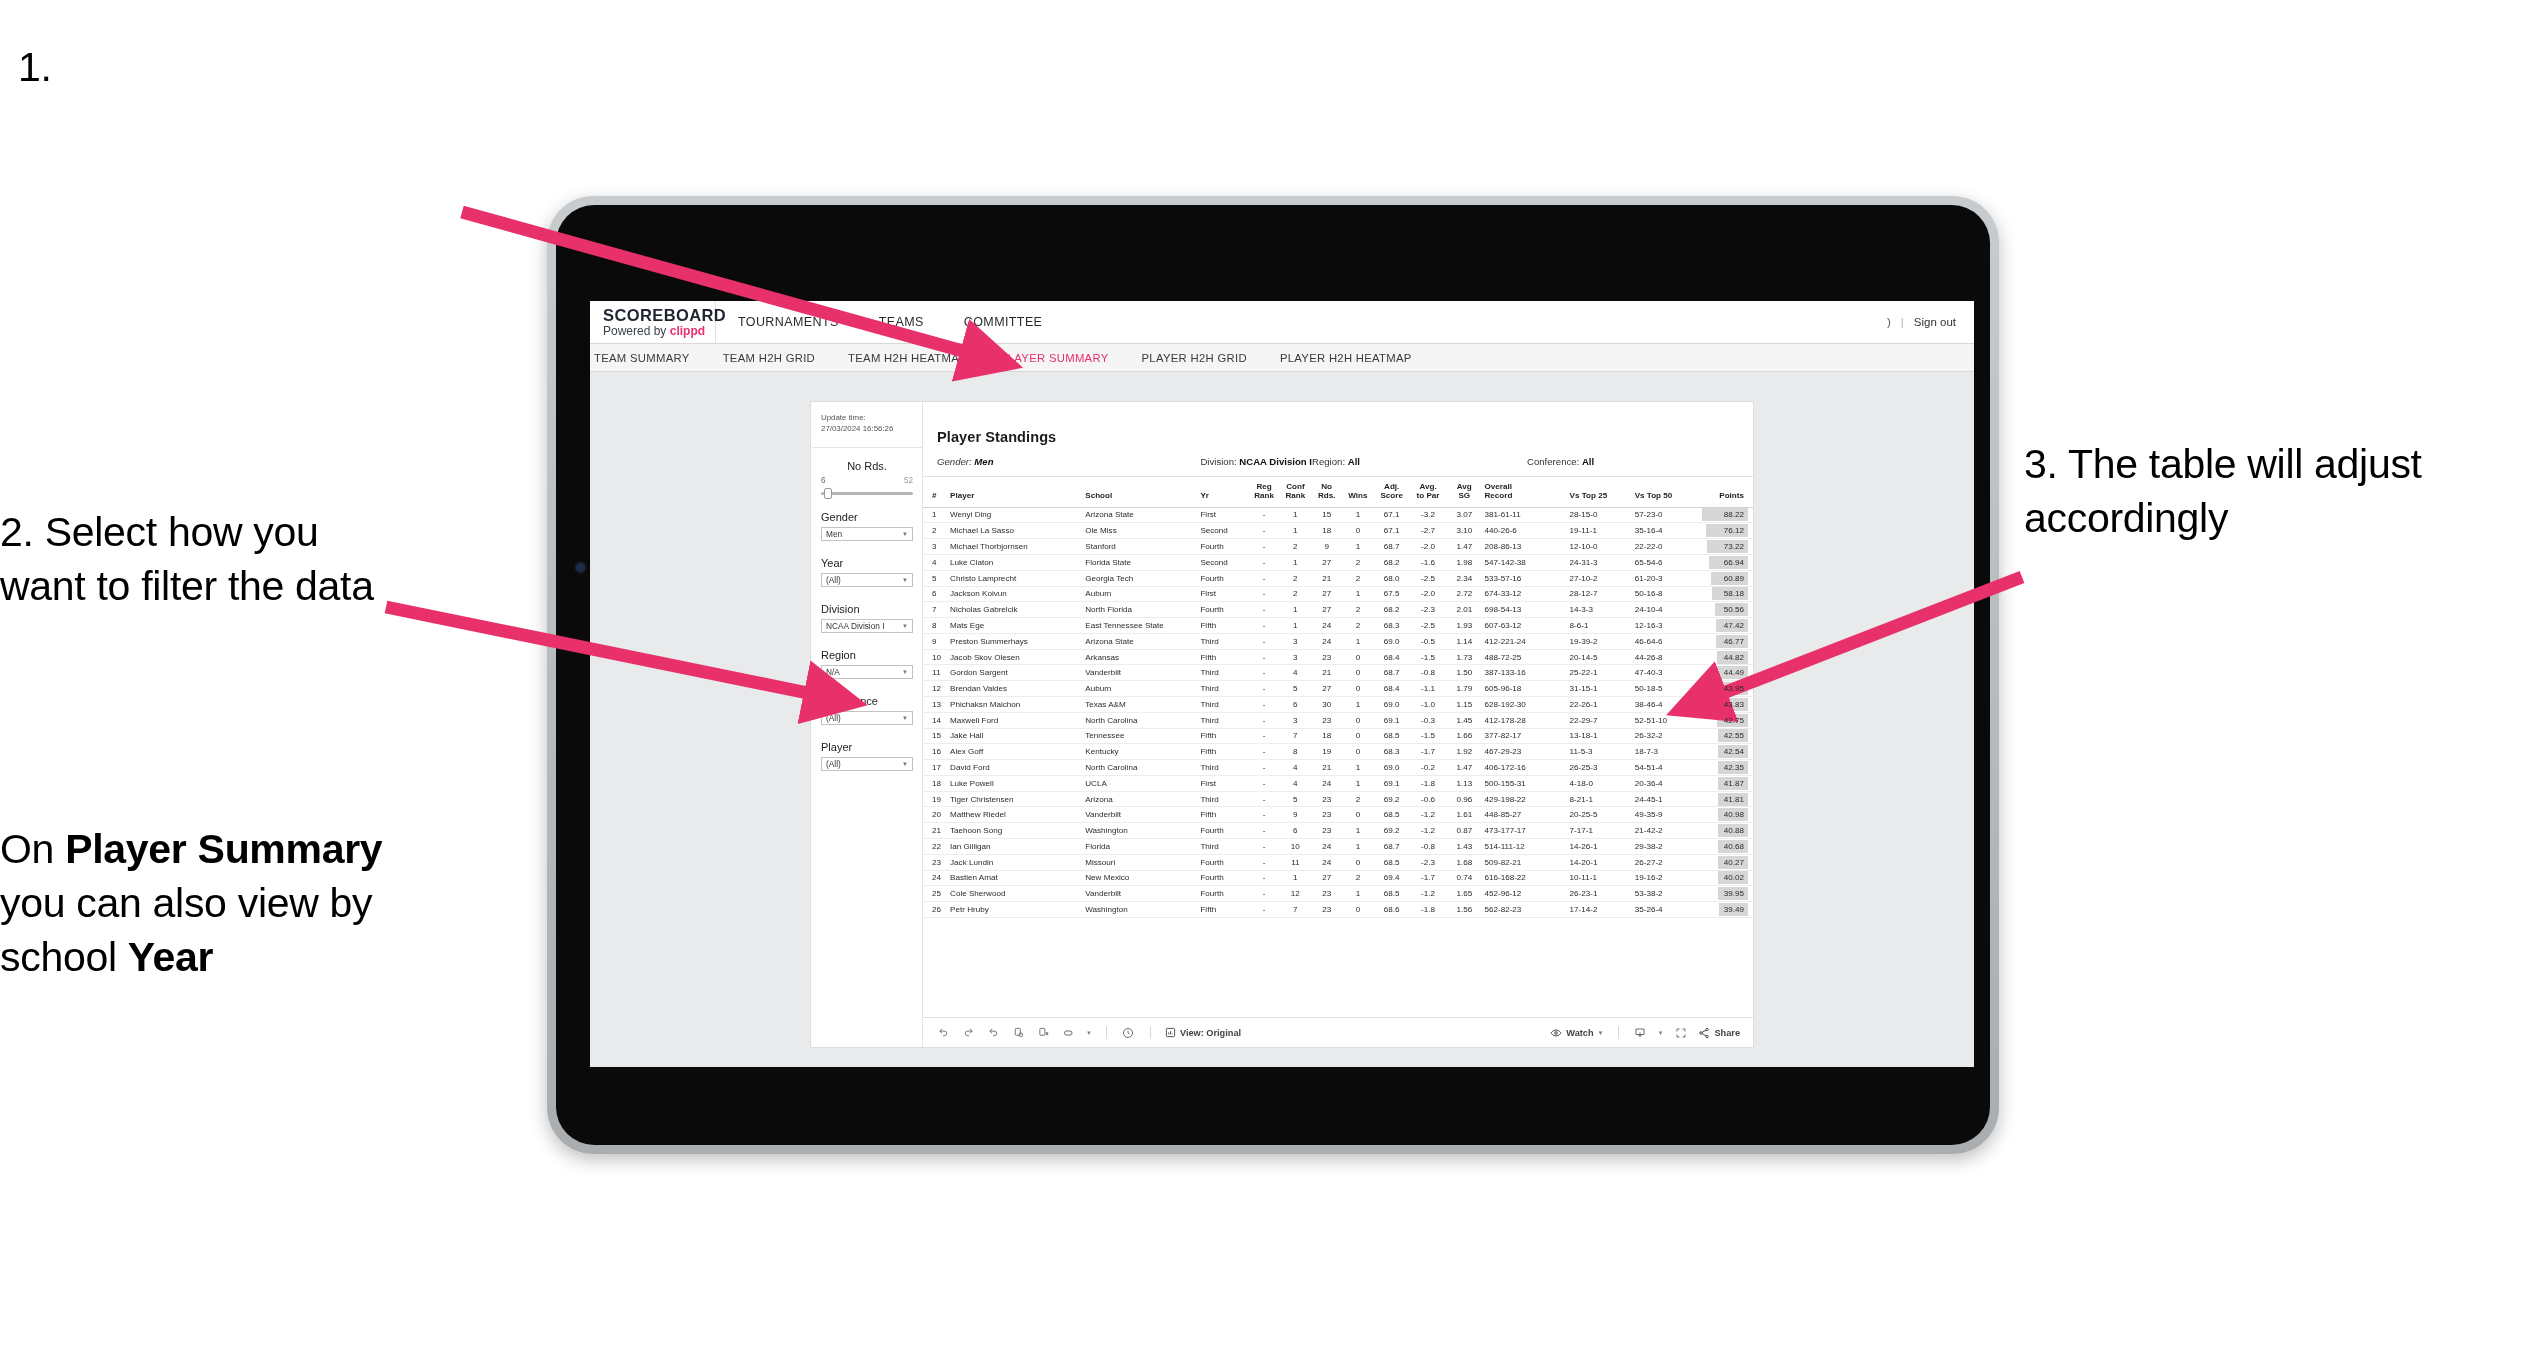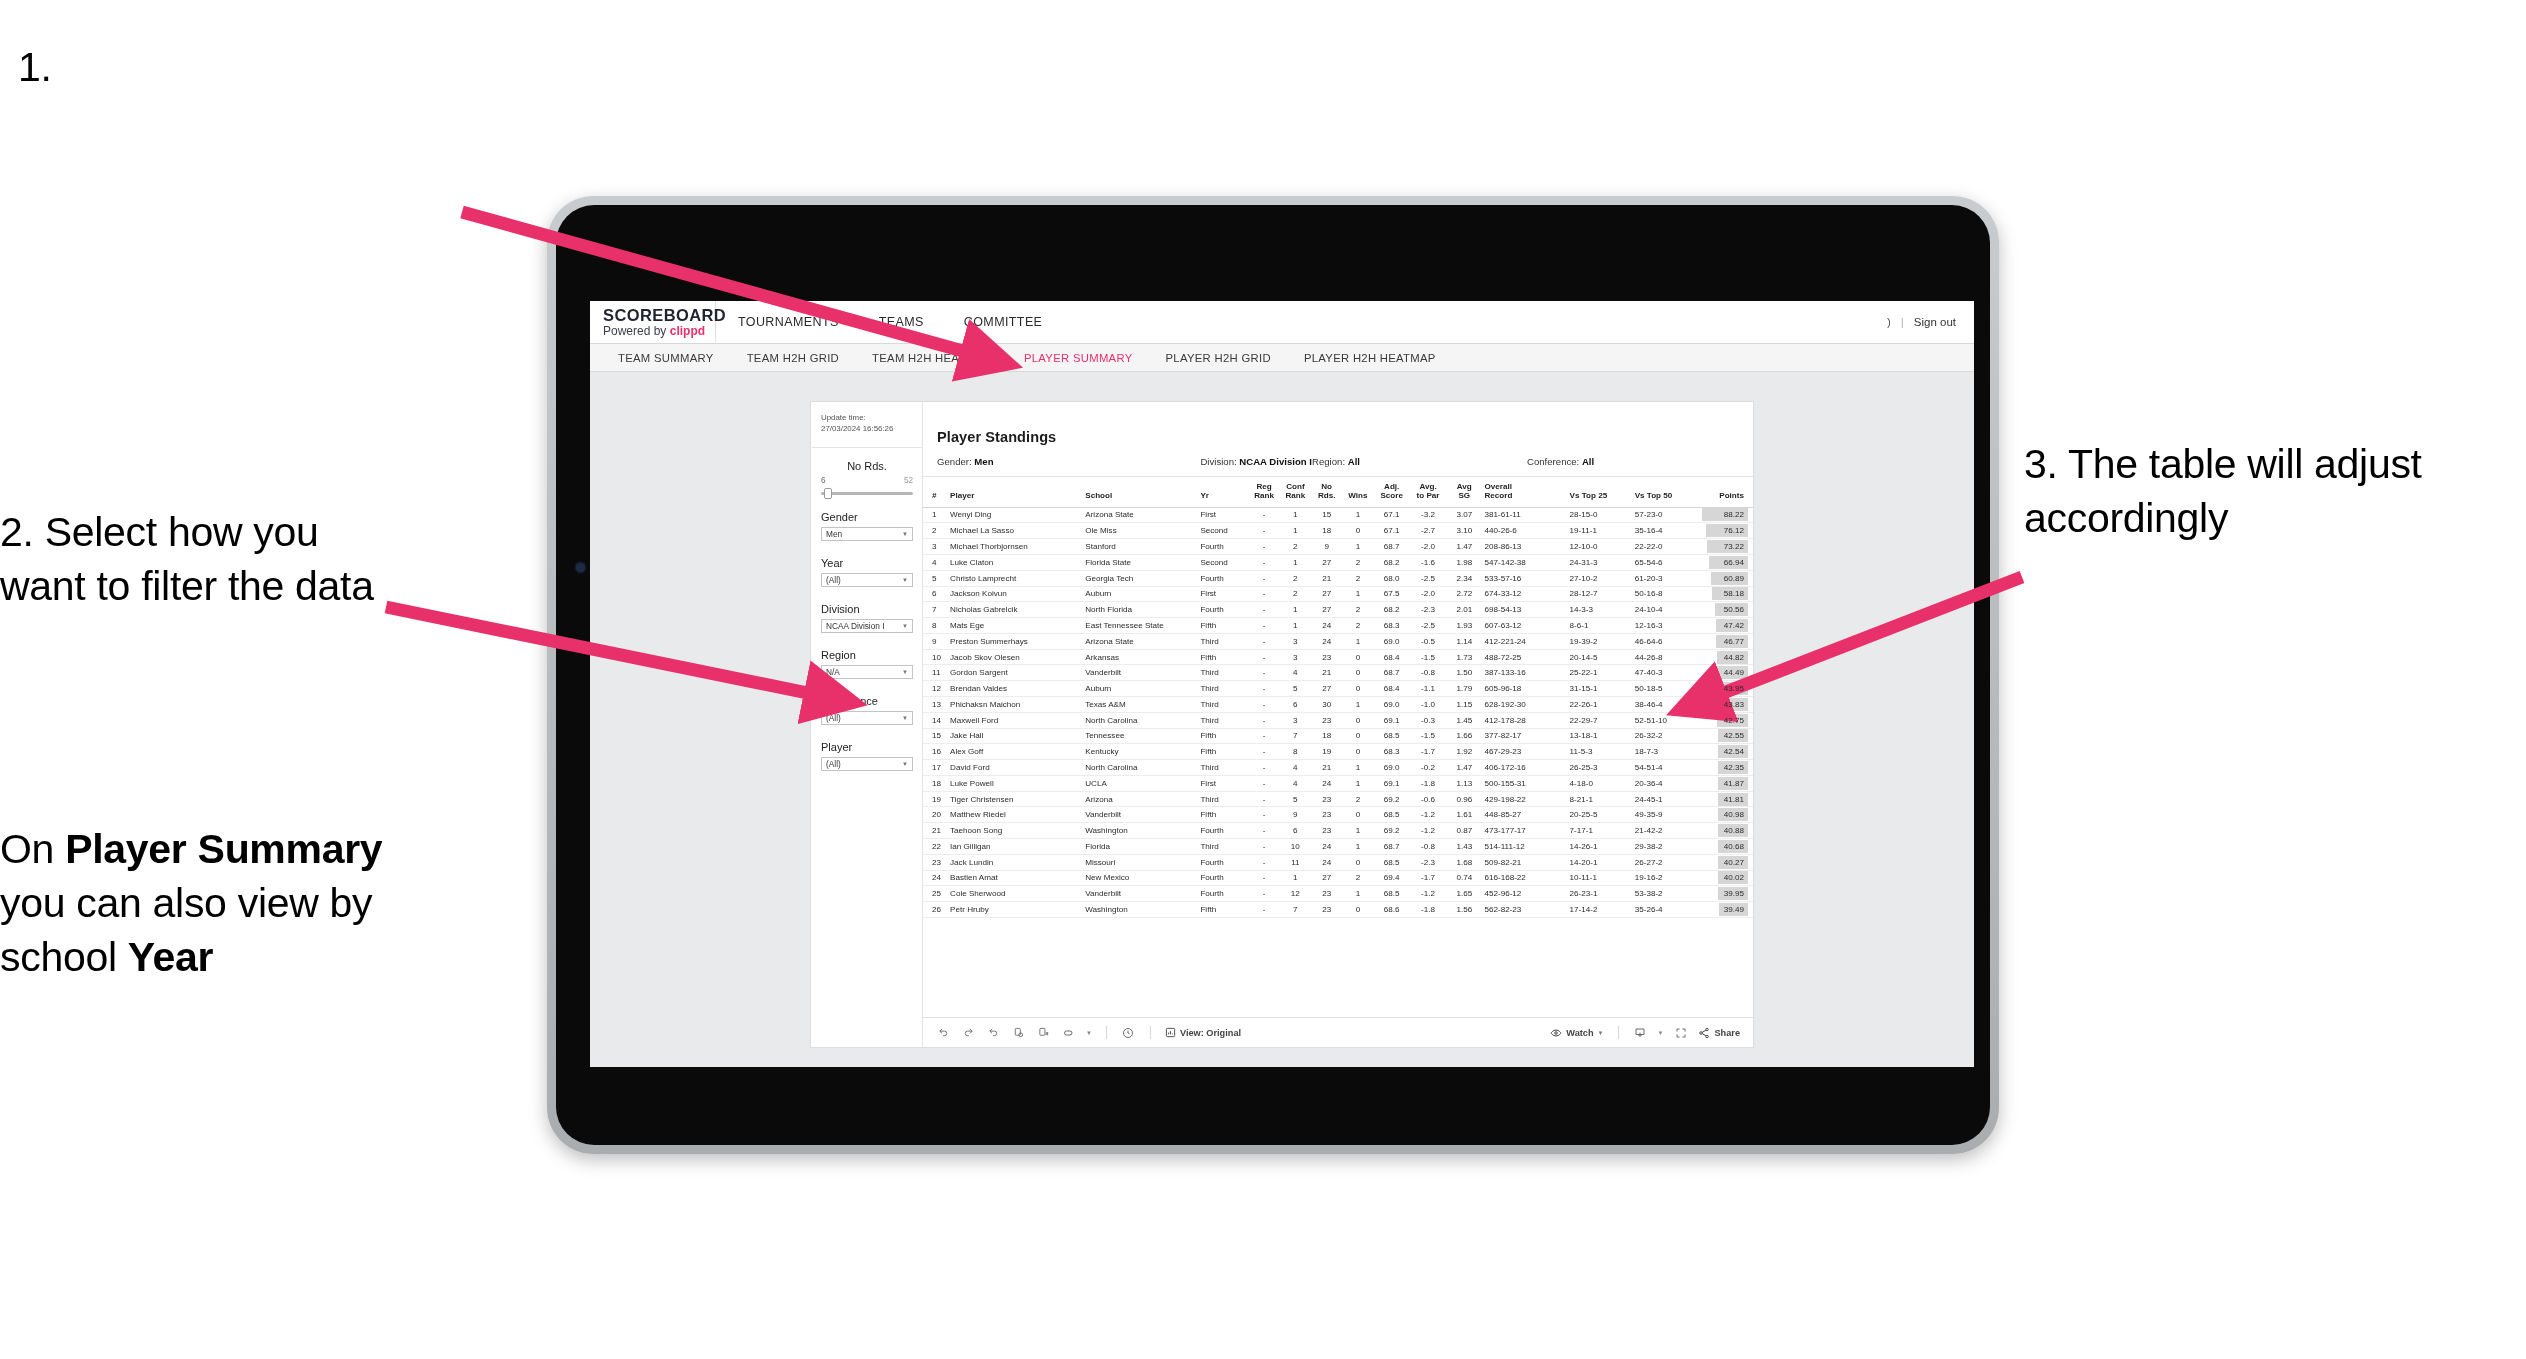--- a/index.html
+++ b/index.html
@@ -111,21 +111,21 @@
     padding-right:18px; font-size:11.5px; color:#333;
   }
   #header-right .sep { color:#b0b0b0; }
   #acct-partial { color:#555; font-size:11.5px; }
 
   
   #sub-nav {
     height:28px; background:#f5f5f5;
     border-bottom:1px solid #d8d8d8;
     display:flex; align-items:center;
-    padding-left:28px; gap:33px;
+    padding-left:4px; gap:33px;
   }
   .sub-nav-item {
     font-size:11.3px; color:#3a3a3a; letter-spacing:0.3px;
     cursor:pointer; white-space:nowrap;
   }
   .sub-nav-item.active { color:#e8306b; }
 
   
   #viz-area {
     position:relative; width:100%;
@@ -173,21 +173,21 @@
   
   #content { flex:1; display:flex; flex-direction:column; min-width:0; }
   #content-head { padding:27px 0 0 14px; }
   #viz-title { font-size:14.5px; font-weight:700; color:#1c1c1c; letter-spacing:0.1px; }
   #meta-row {
     display:flex; font-size:9.6px; color:#333;
     margin-top:11px; padding-bottom:9px; padding-right:10px;
   }
   .meta-item { white-space:nowrap; }
   .meta-item b { font-weight:700; color:#111; }
-  .meta-item:nth-child(1) { width:175px; }
+  .meta-item:nth-child(1) { width:175px;font-style:italic; }
   .meta-item:nth-child(2) { width:200px;text-align:right; }
   .meta-item:nth-child(3) { width:215px; }
 
   
   #table-wrap { flex:1; overflow:hidden; border-top:1px solid #e0e0e0; position:relative; }
   table.standings { width:100%; border-collapse:collapse; font-size:8.1px; color:#2b2b2b; }
   table.standings thead th {
     font-weight:700; color:#1f1f1f; font-size:8.1px;
     padding:5px 2px 6px 2px; text-align:left;
     vertical-align:bottom; border-bottom:1px solid #d4d4d4;

